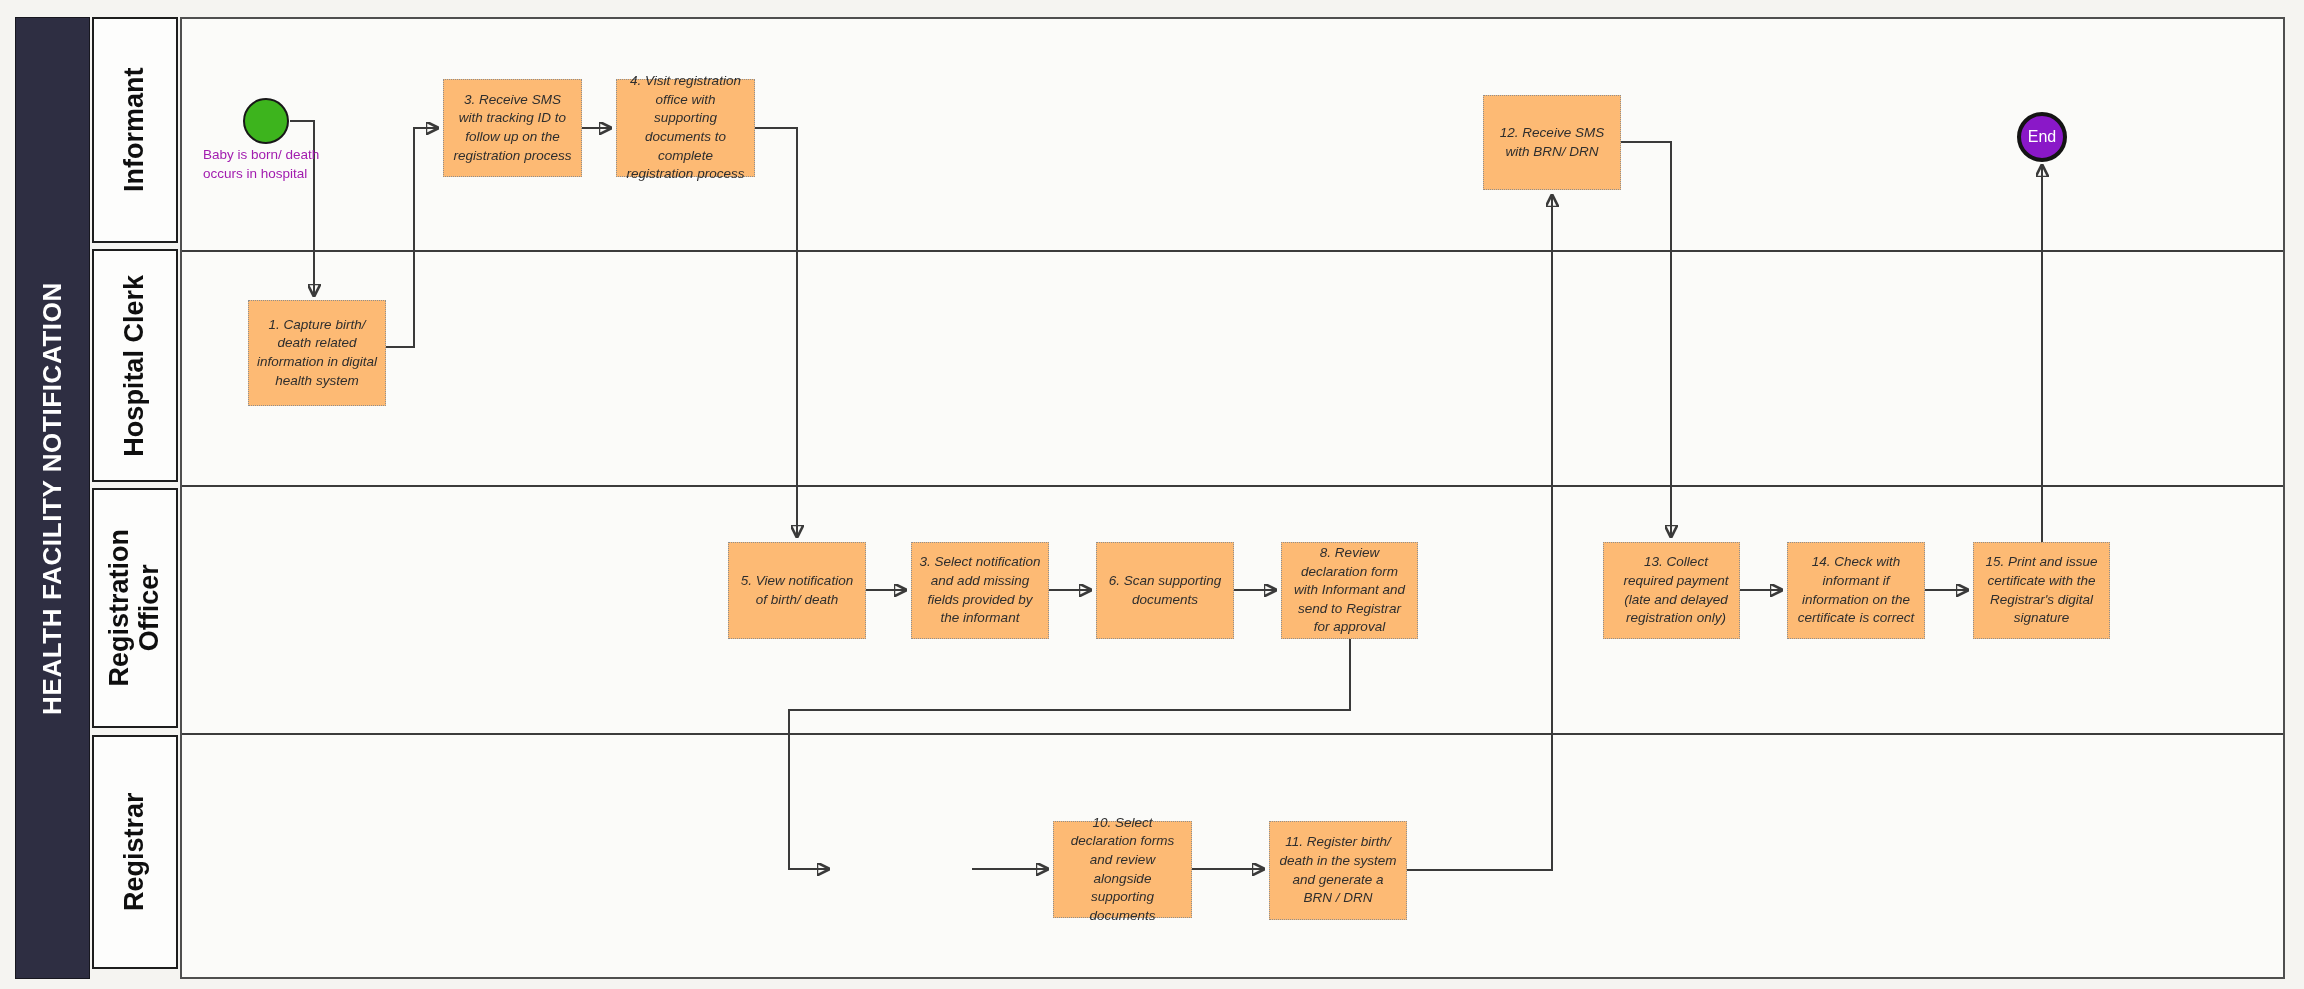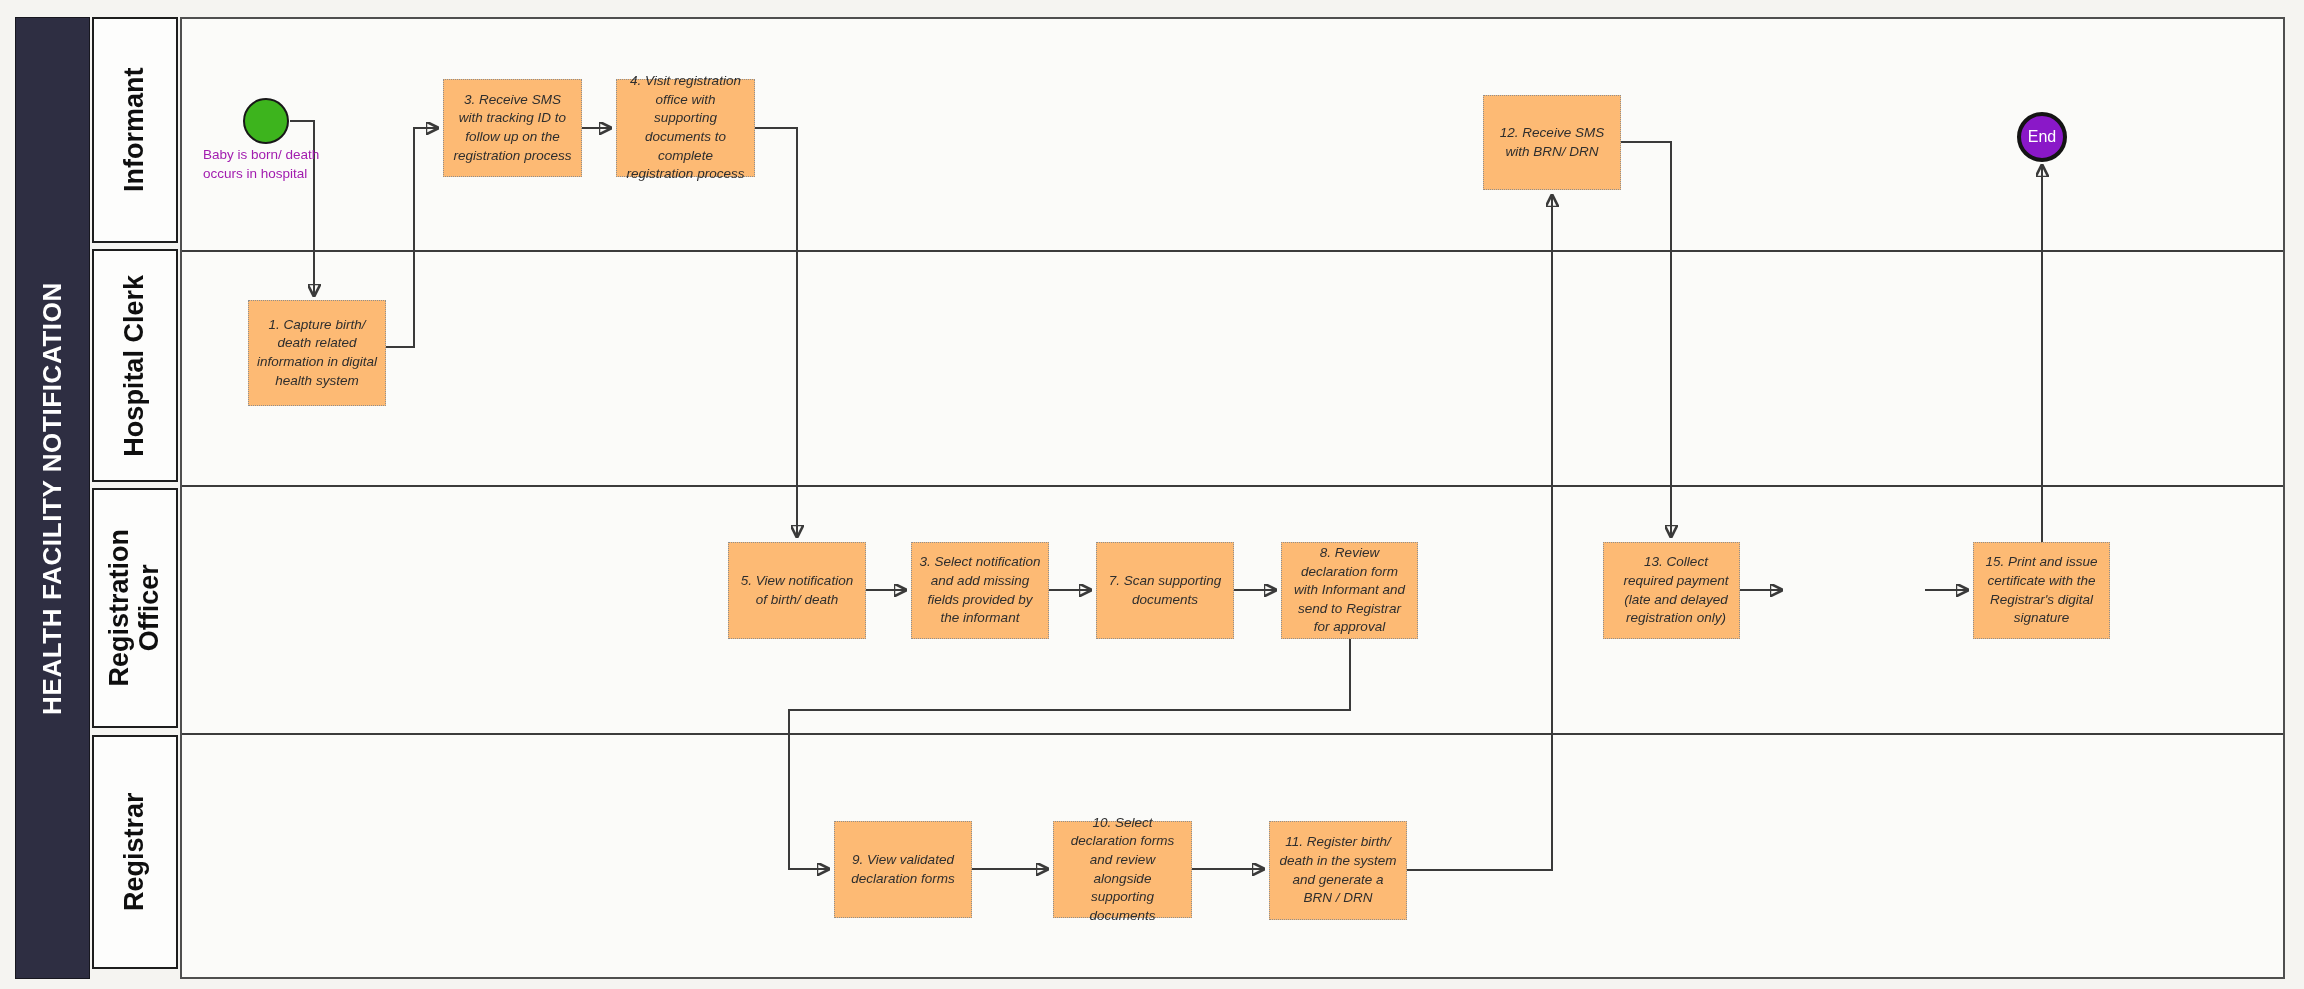--- a/index.html
+++ b/index.html
@@ -128,22 +128,22 @@
   <div class="start-caption">Baby is born/ death occurs in hospital</div>
   <div class="end-event">
     <span>End</span>
   </div>
 
   <div class="task" style="left:248px; top:300px; width:138px; height:106px;">1. Capture birth/ death related information in digital health system</div>
   <div class="task" style="left:443px; top:79px;  width:139px; height:98px;">3. Receive SMS with tracking ID to follow up on the registration process</div>
   <div class="task" style="left:616px; top:79px;  width:139px; height:98px;">4. Visit registration office with supporting documents to complete registration process</div>
   <div class="task" style="left:728px; top:542px; width:138px; height:97px;">5. View notification of birth/ death</div>
   <div class="task" style="left:911px; top:542px; width:138px; height:97px;">3. Select notification and add missing fields provided by the informant</div>
-  <div class="task" style="left:1096px; top:542px; width:138px; height:97px;">7. Scan supporting documents</div>
+  <div class="task" style="left:1096px; top:542px; width:138px; height:97px;">6. Scan supporting documents</div>
   <div class="task" style="left:1281px; top:542px; width:137px; height:97px;">8. Review declaration form with Informant and send to Registrar for approval</div>
-  <div class="task" style="left:834px; top:821px; width:138px; height:97px;">9. View validated declaration forms</div>
   <div class="task" style="left:1053px; top:821px; width:139px; height:97px;">10. Select declaration forms and review alongside supporting documents</div>
   <div class="task" style="left:1269px; top:821px; width:138px; height:99px;">11. Register birth/ death in the system and generate a BRN / DRN</div>
   <div class="task" style="left:1483px; top:95px; width:138px; height:95px;">12. Receive SMS with BRN/ DRN</div>
   <div class="task" style="left:1603px; top:542px; width:137px; height:97px;padding-left:16px;">13. Collect required payment (late and delayed registration only)</div>
+  <div class="task" style="left:1787px; top:542px; width:138px; height:97px;">14. Check with informant if information on the certificate is correct</div>
   <div class="task" style="left:1973px; top:542px; width:137px; height:97px;">15.  Print and issue certificate with the Registrar's digital signature</div>
 
 </div>
 
 </body></html>

